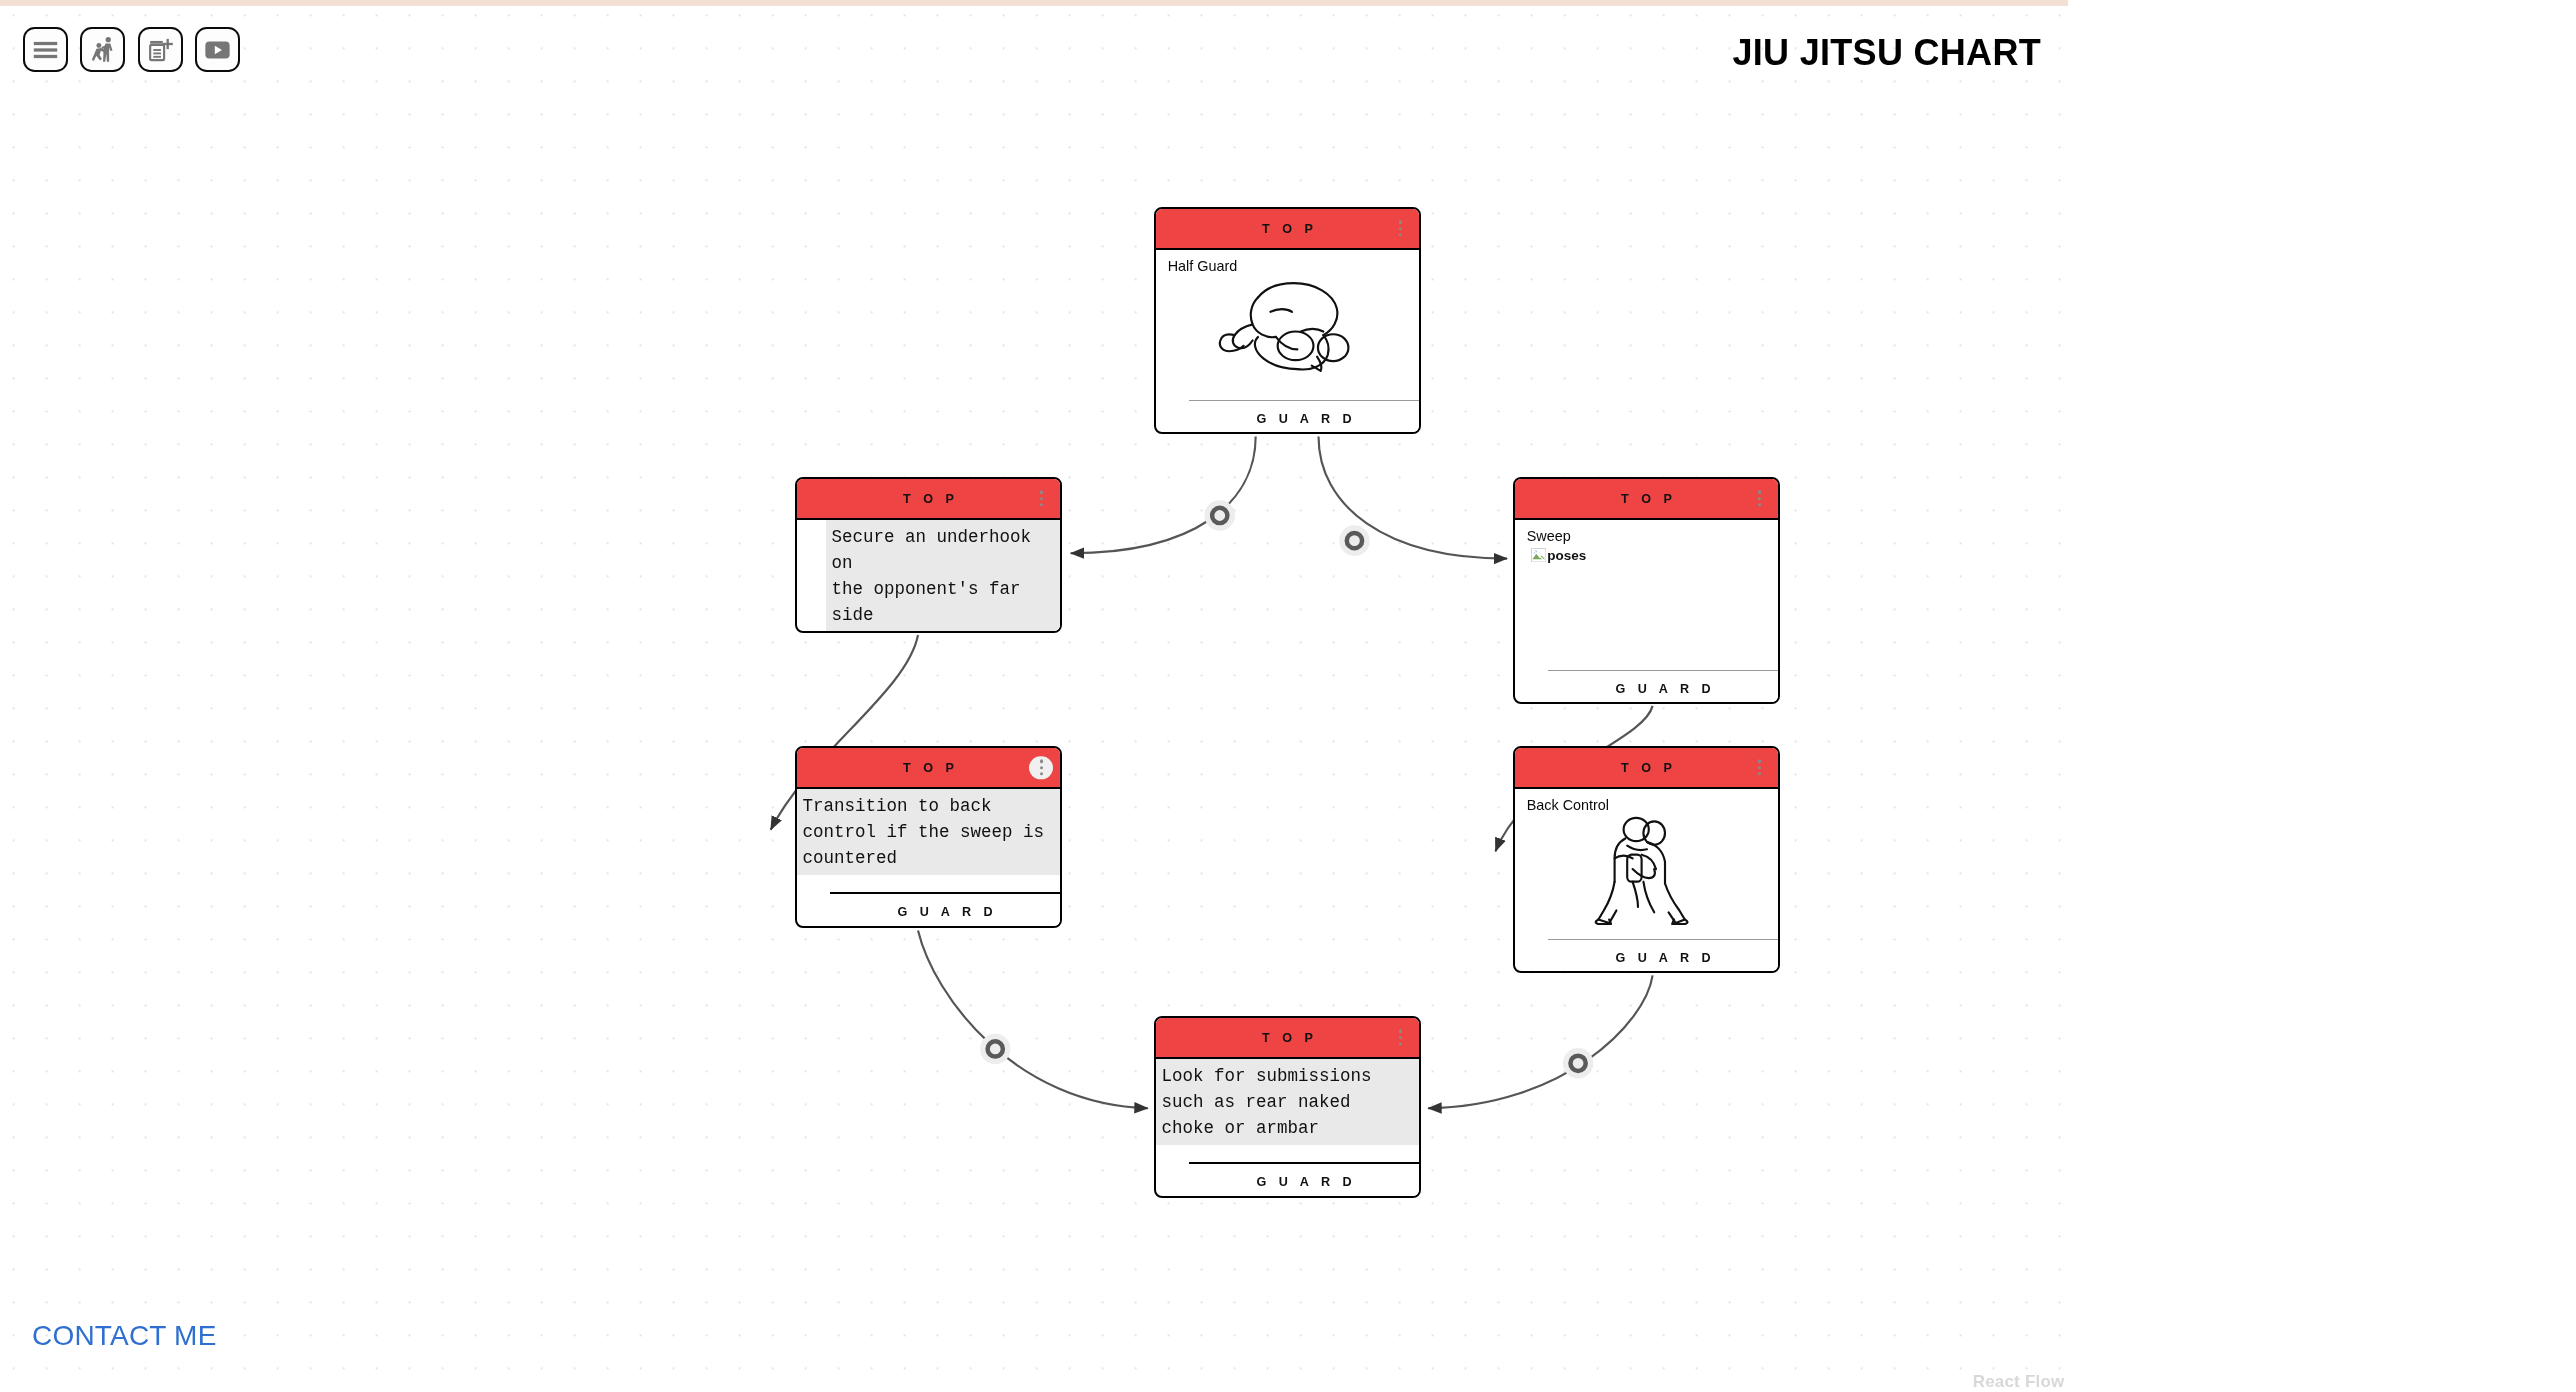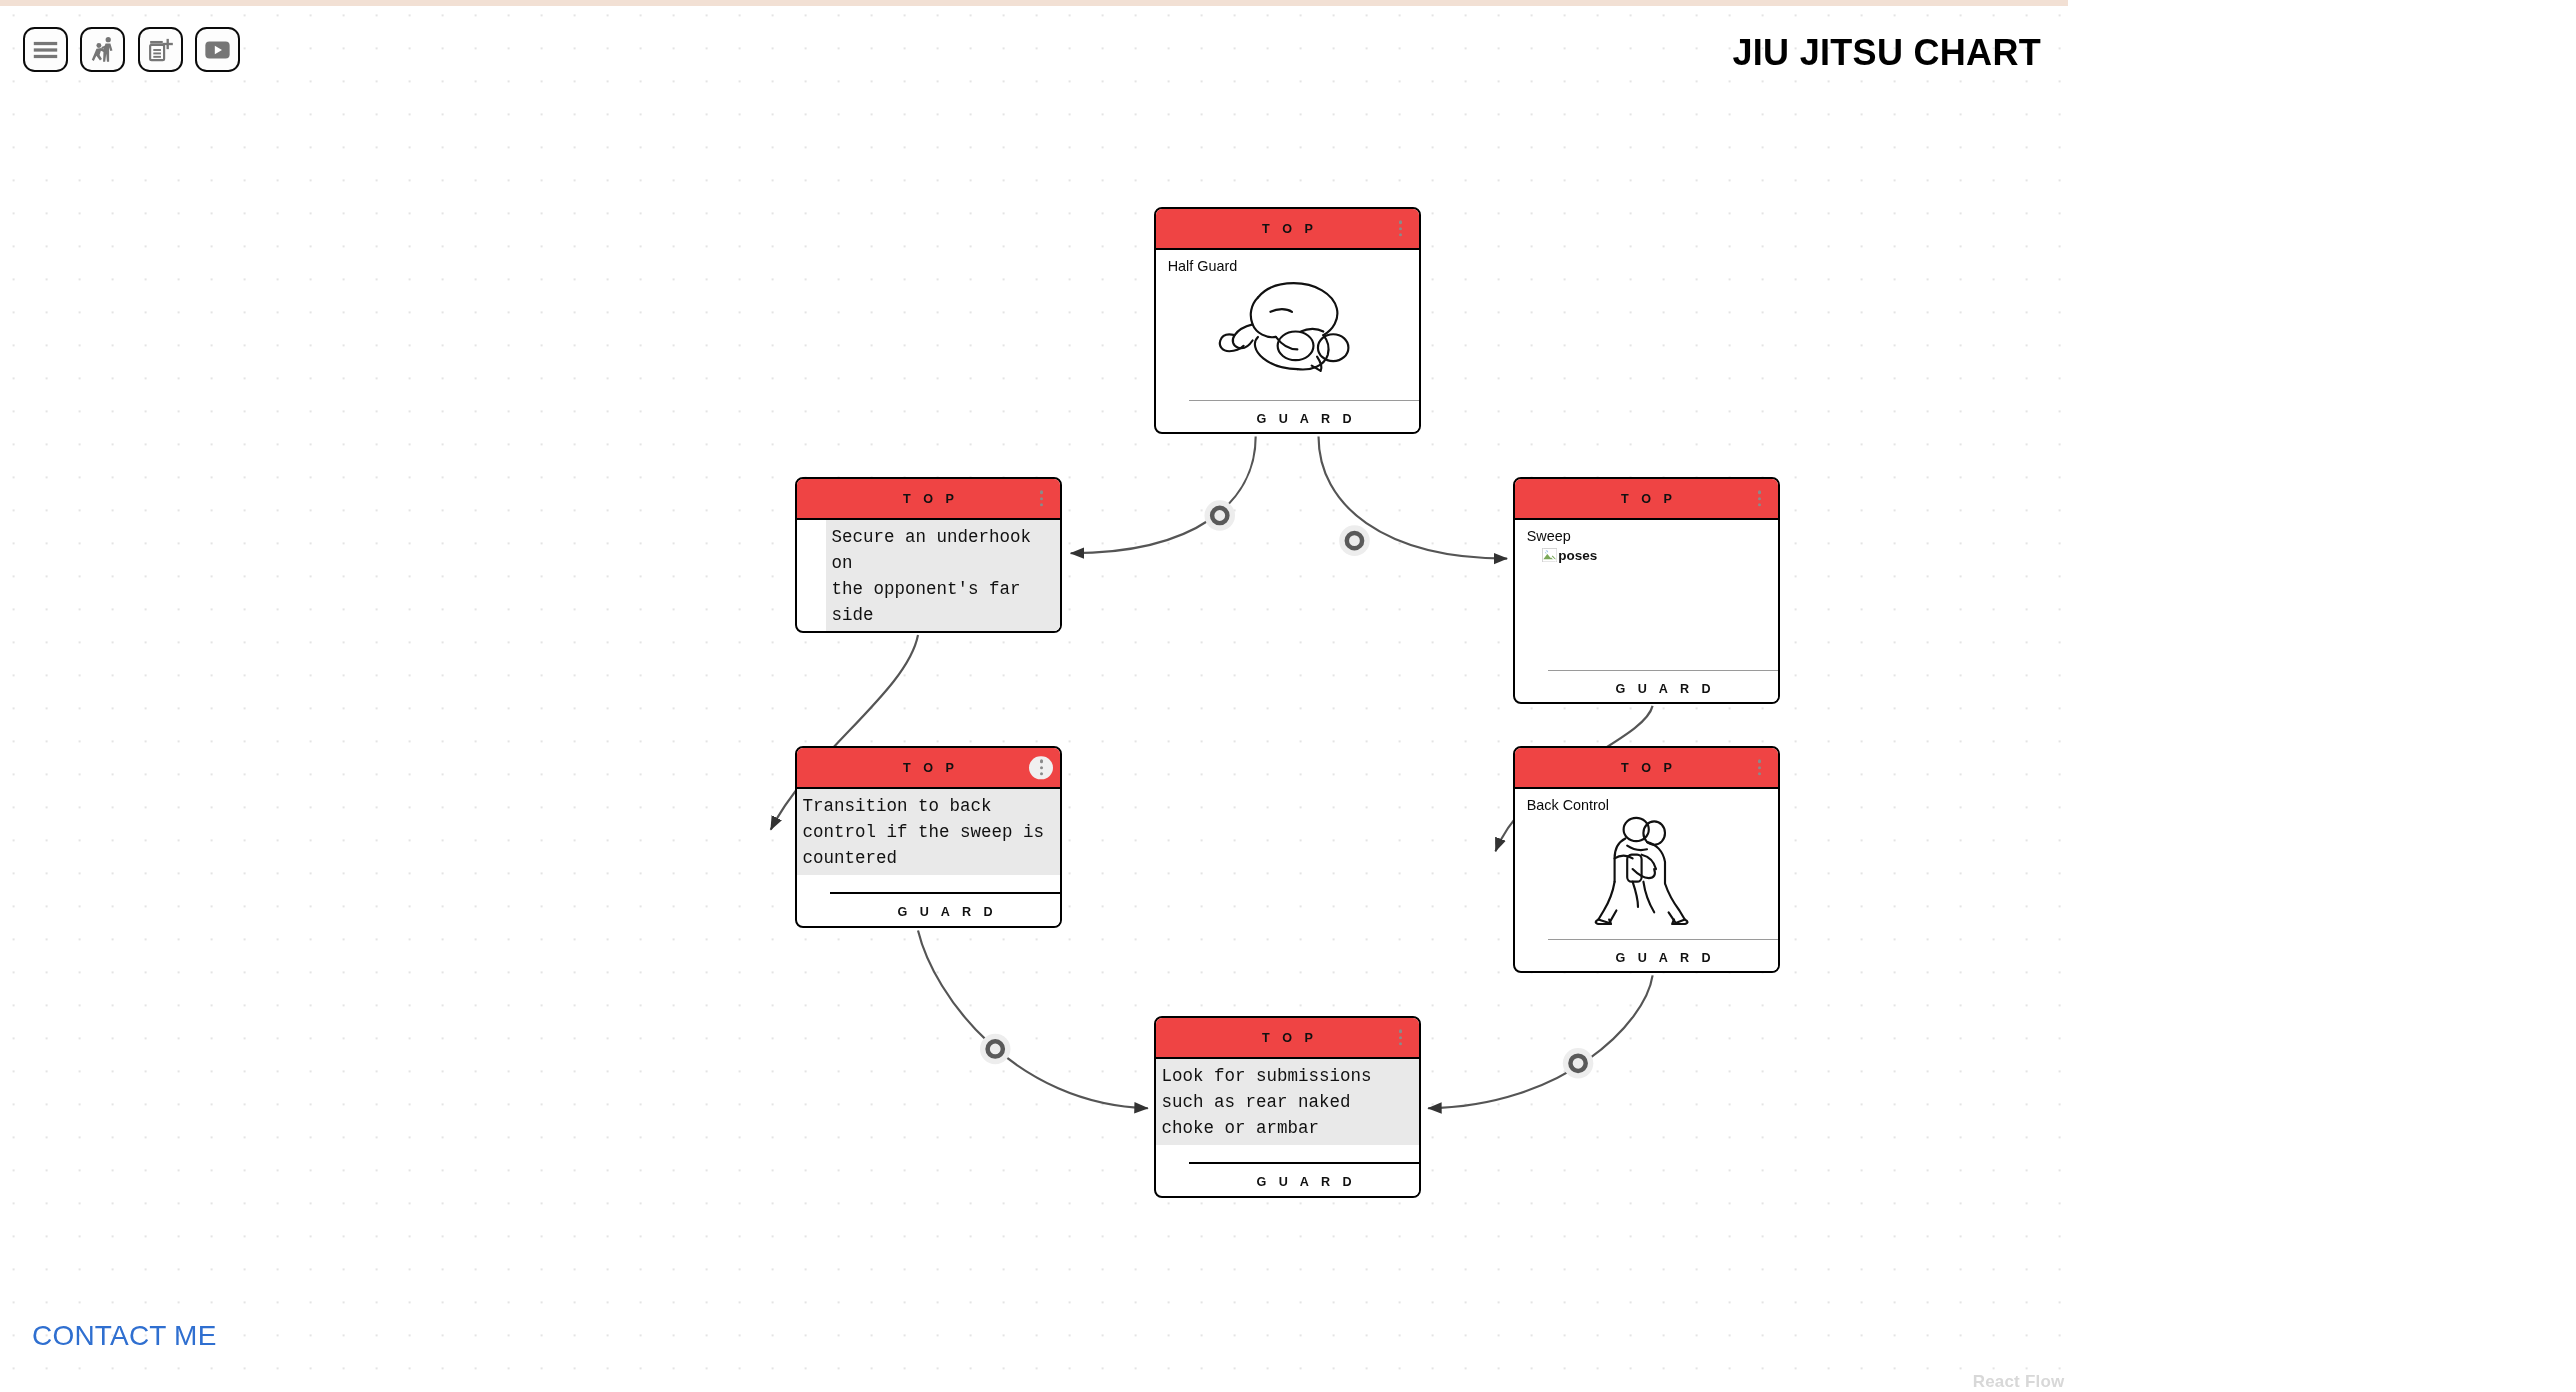--- a/index.html
+++ b/index.html
@@ -181,21 +181,21 @@
     font-weight: bold;
     letter-spacing: 4.5px;
     text-indent: 4.5px;
     color: #111;
   }
 
   
   .broken-img {
     display: inline-flex;
     align-items: center;
-    margin-left: 27px;
+    margin-left: 16px;
     margin-top: 3.6px;
     font-size: 13.5px;
     font-weight: bold;
     color: #111;
   }
   .broken-img .glyph {
     width: 15.3px; height: 14.4px;
     margin-right: 0.9px;
     background: #ffffff;
     position: relative;

